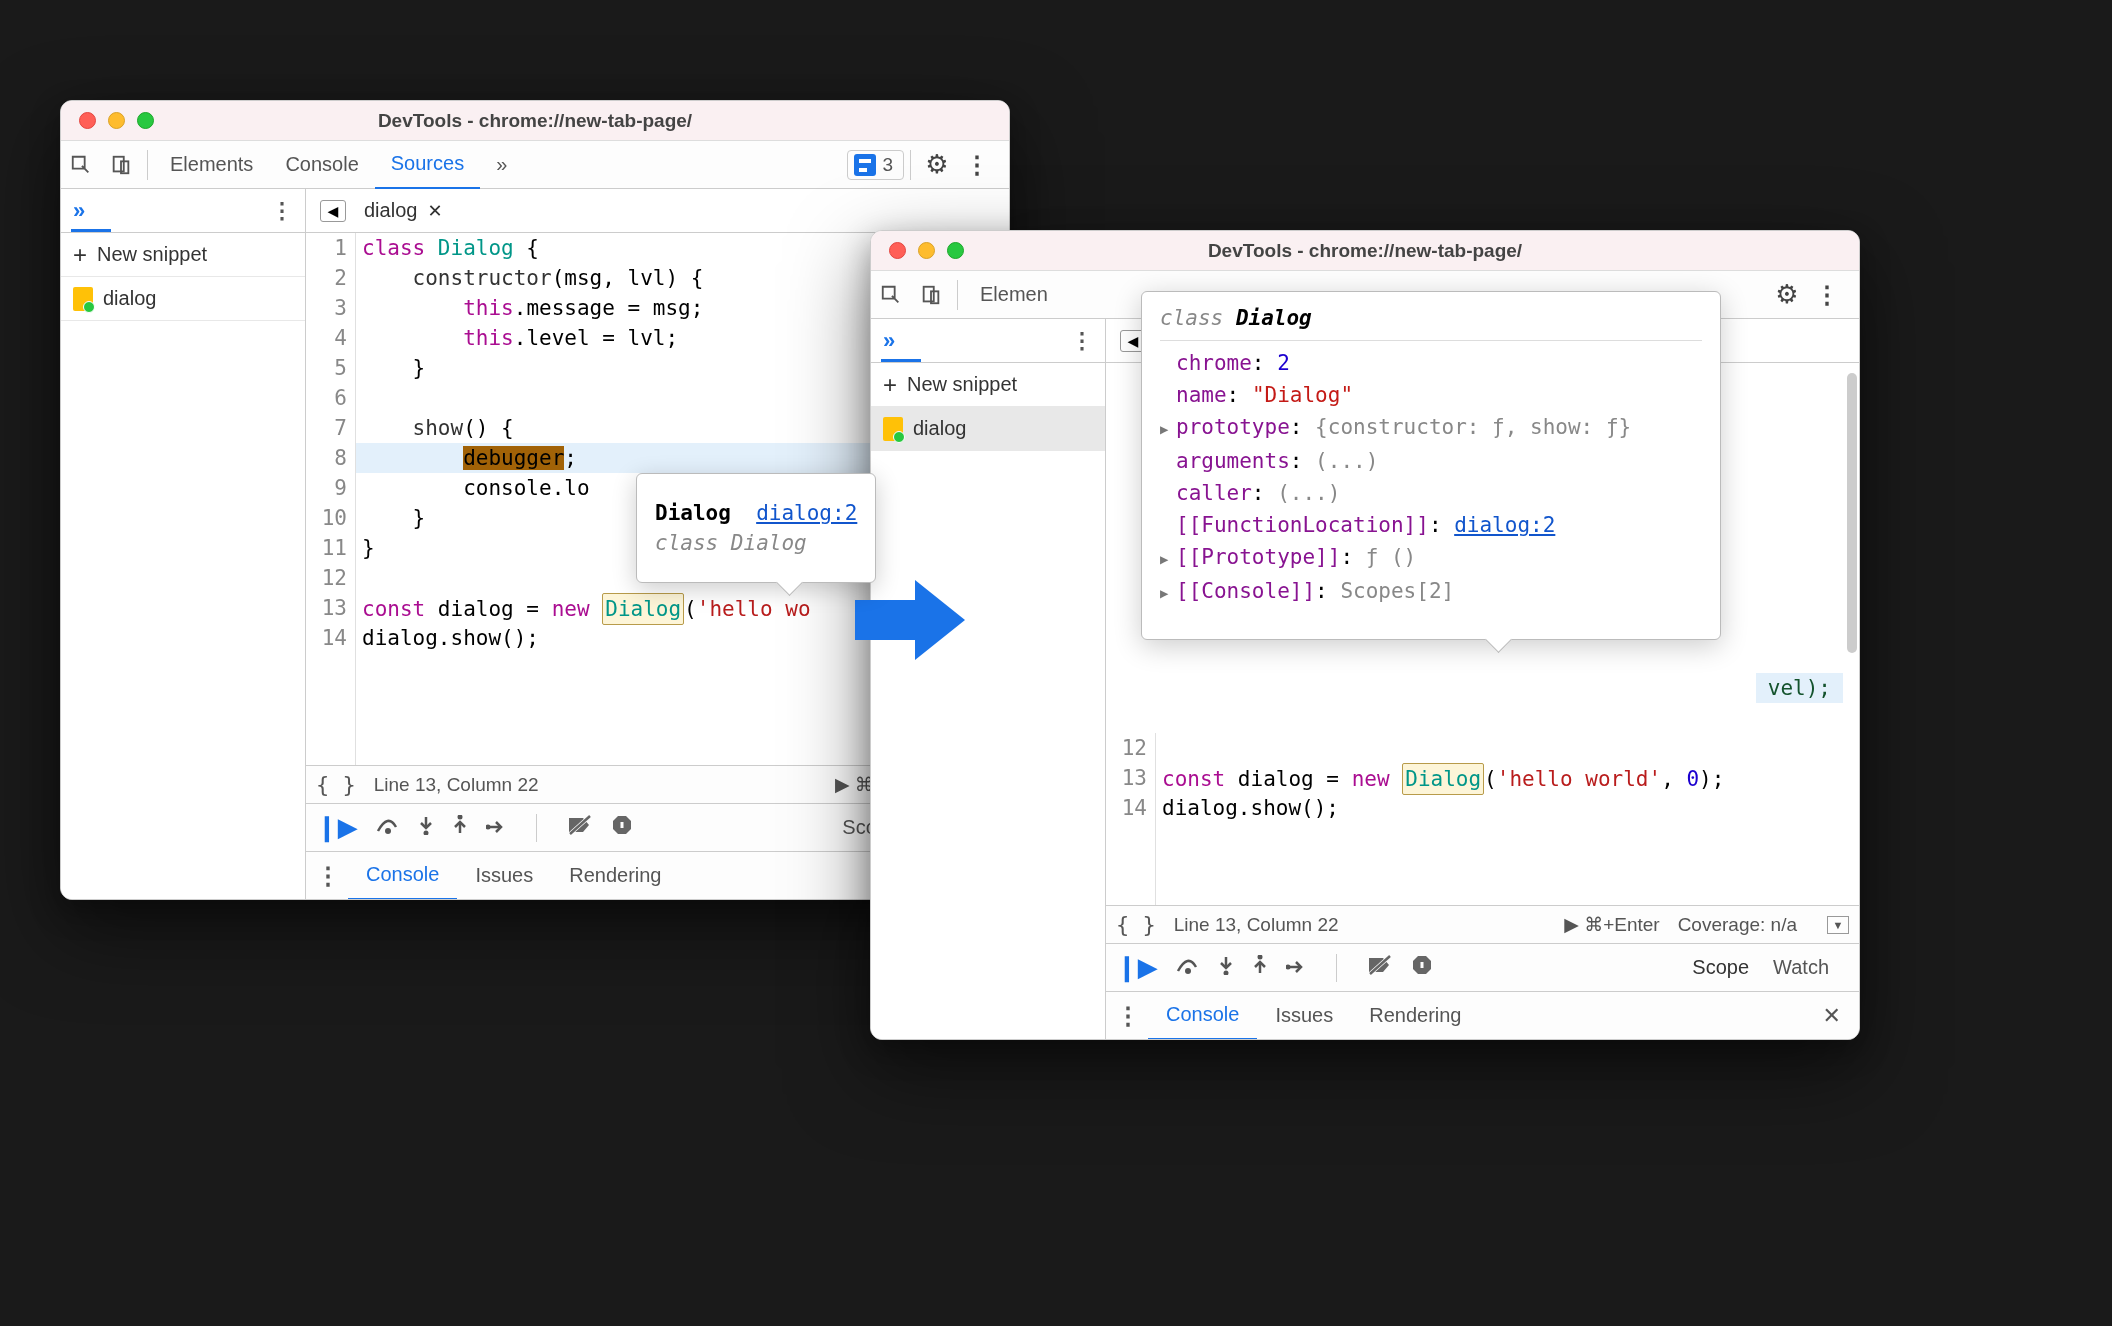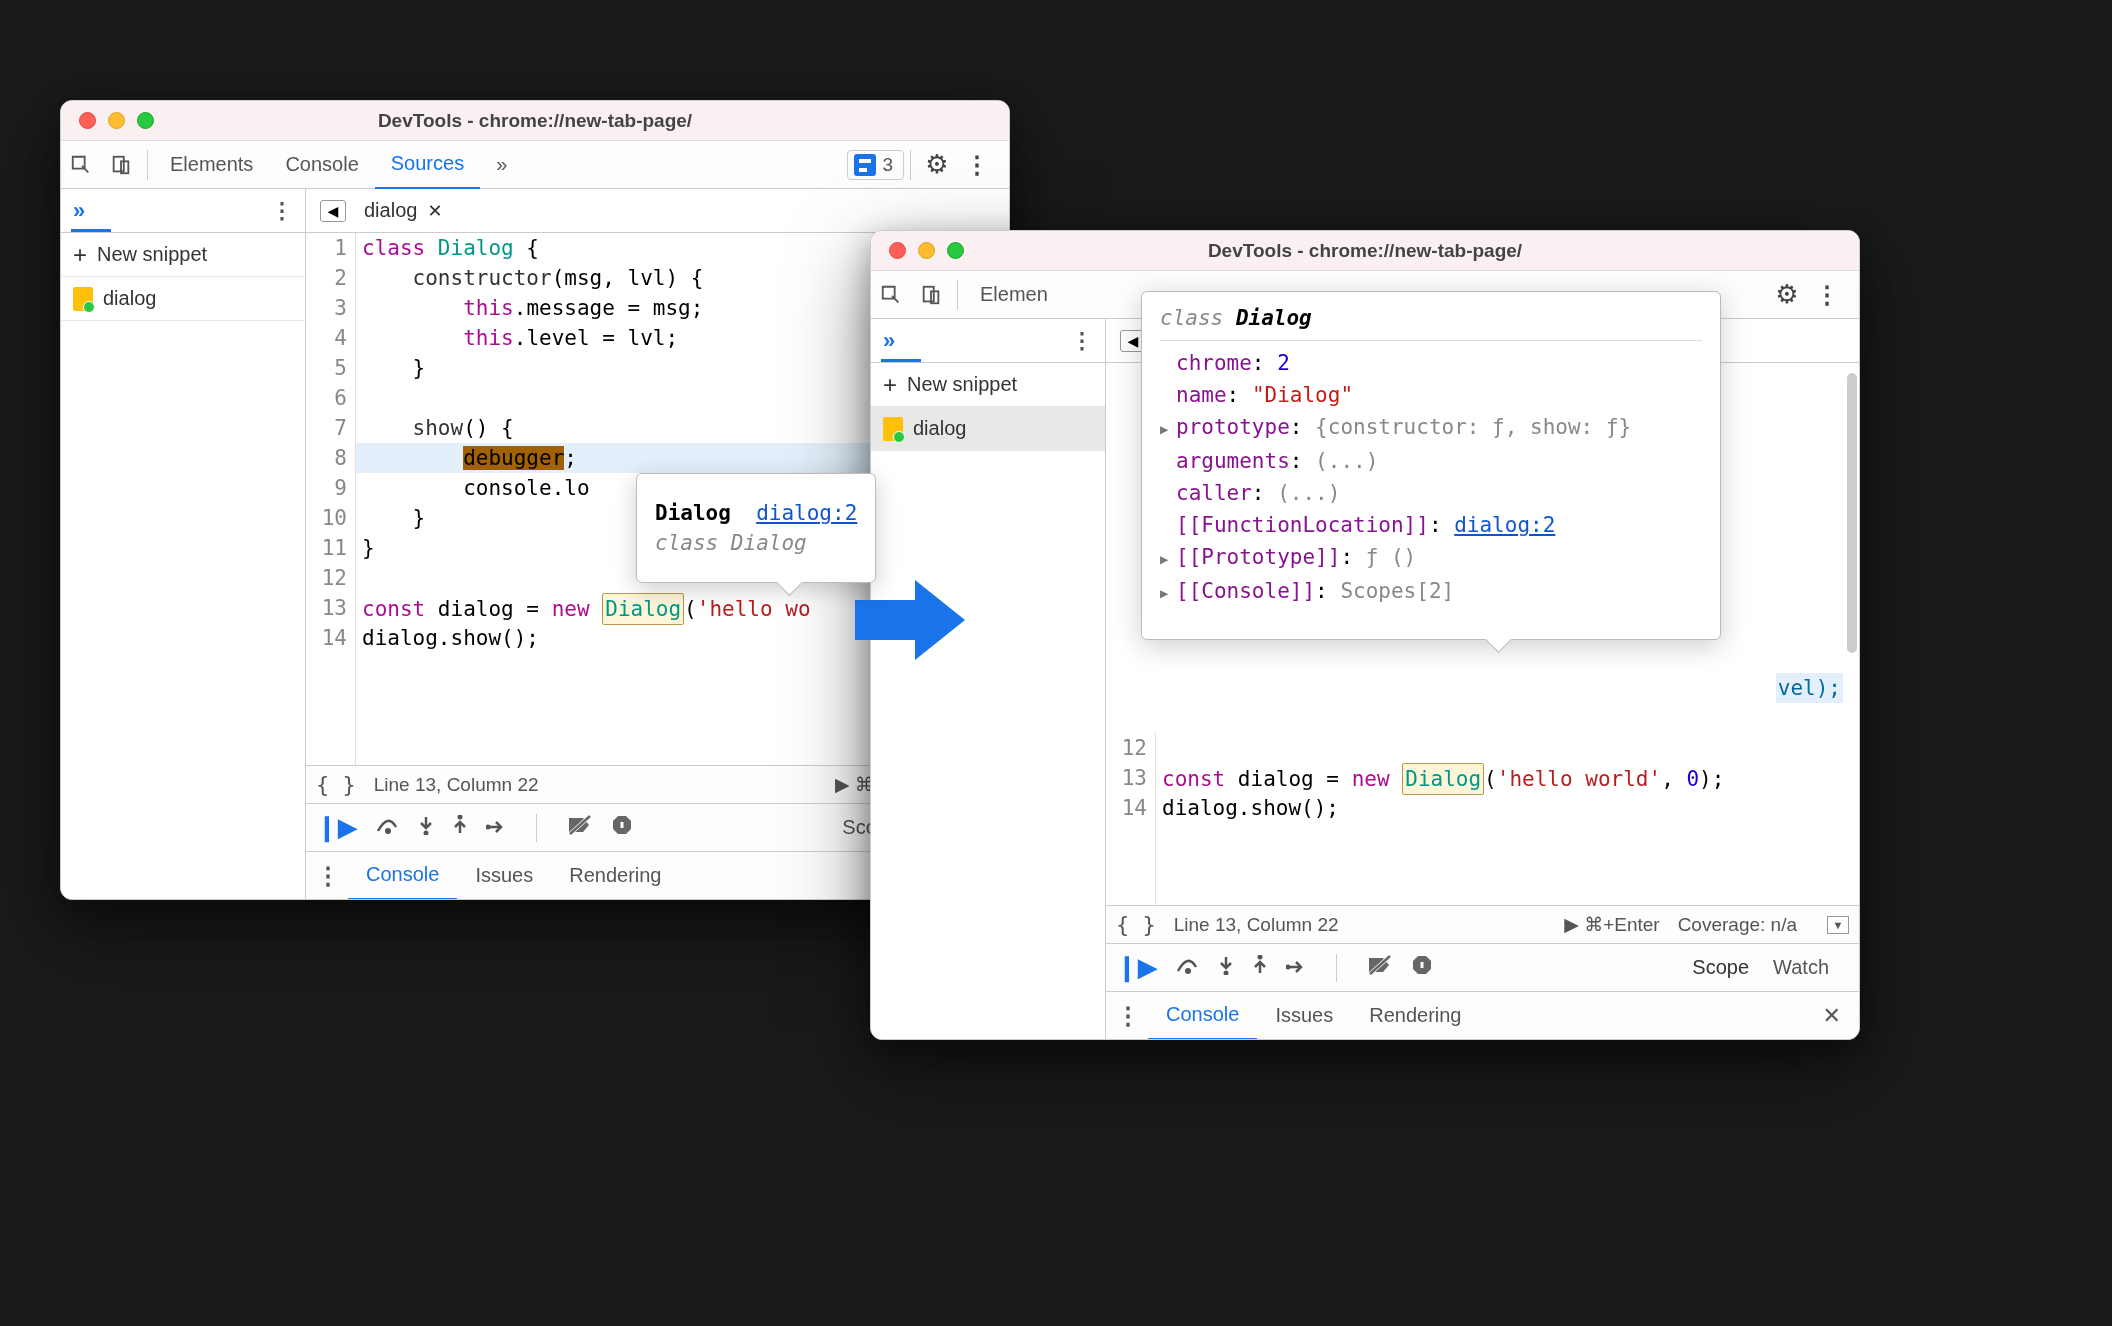--- a/index.html
+++ b/index.html
@@ -531,21 +531,21 @@
         <div class="file-icon"></div>
         <span>dialog</span>
       </div>
     </div>
 
     <div class="editor-area">
       <div class="tabs-row" style="height:44px">
         <div class="nav-back">◀</div>
       </div>
       <div class="code" style="padding-top:370px;">
-        <div style="position:absolute; right:16px; top:310px; font-family:ui-monospace,Menlo,monospace; font-size:21px; color:#0369a1; background:#e3f0fb; padding:0 2px">vel);</div>
+        <div style="position:absolute; right:16px; top:310px; font-family:ui-monospace,Menlo,monospace; font-size:21px; color:#14532d; background:#e3f0fb; padding:0 12px">vel);</div>
         <div class="gutter" id="gutter2">
             <div class="ln">12</div>
             <div class="ln">13</div>
             <div class="ln">14</div>
           </div>
         <div class="code-body" id="codebody2">
             <div class="row"><span></span></div>
             <div class="row"><span class="kw">const</span><span> dialog = </span><span class="kw">new</span><span> </span><span class="hl-box cls">Dialog</span><span>(</span><span class="str">'hello world'</span><span>, </span><span class="num">0</span><span>);</span></div>
             <div class="row"><span>dialog.show();</span></div>
           </div>

